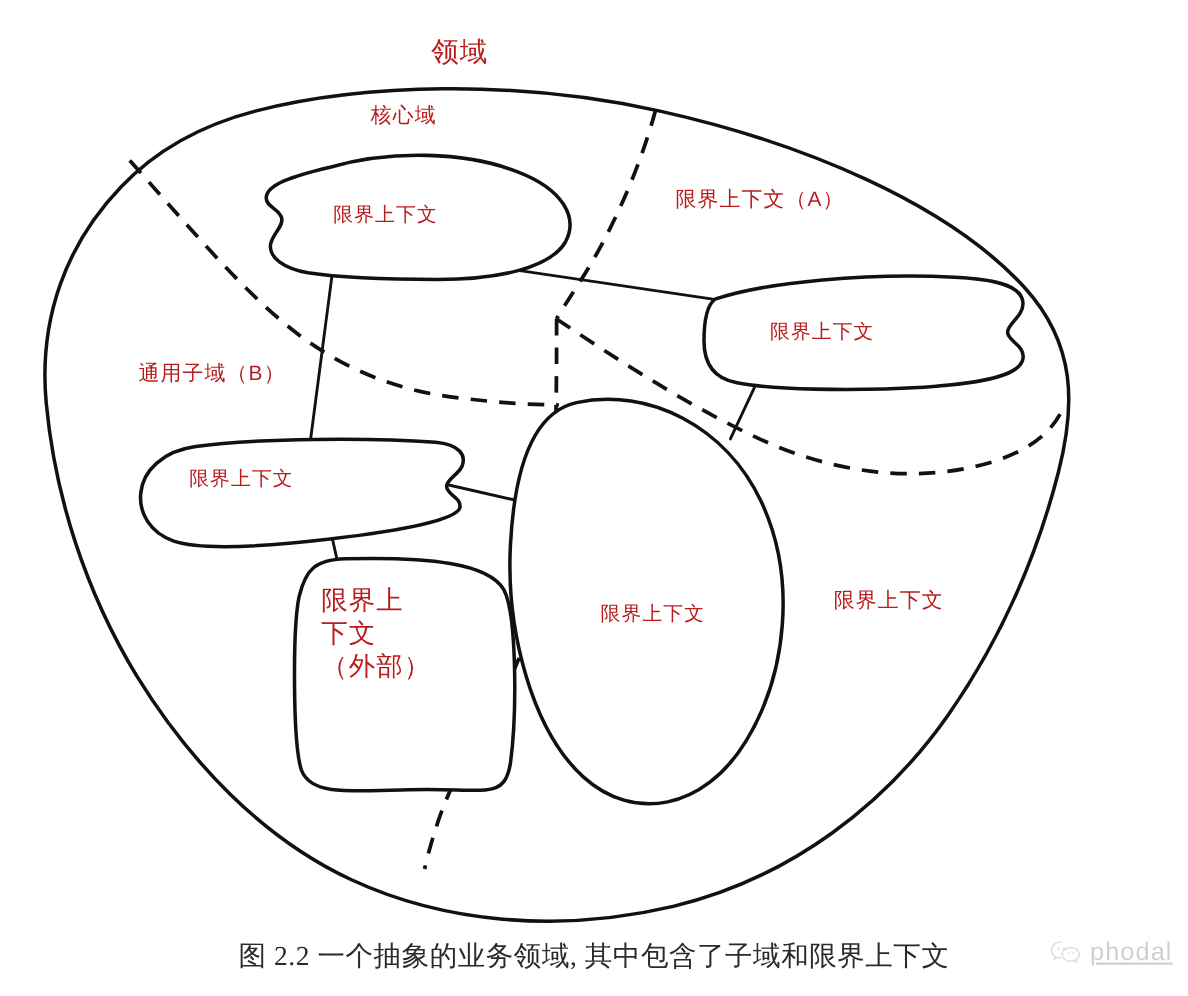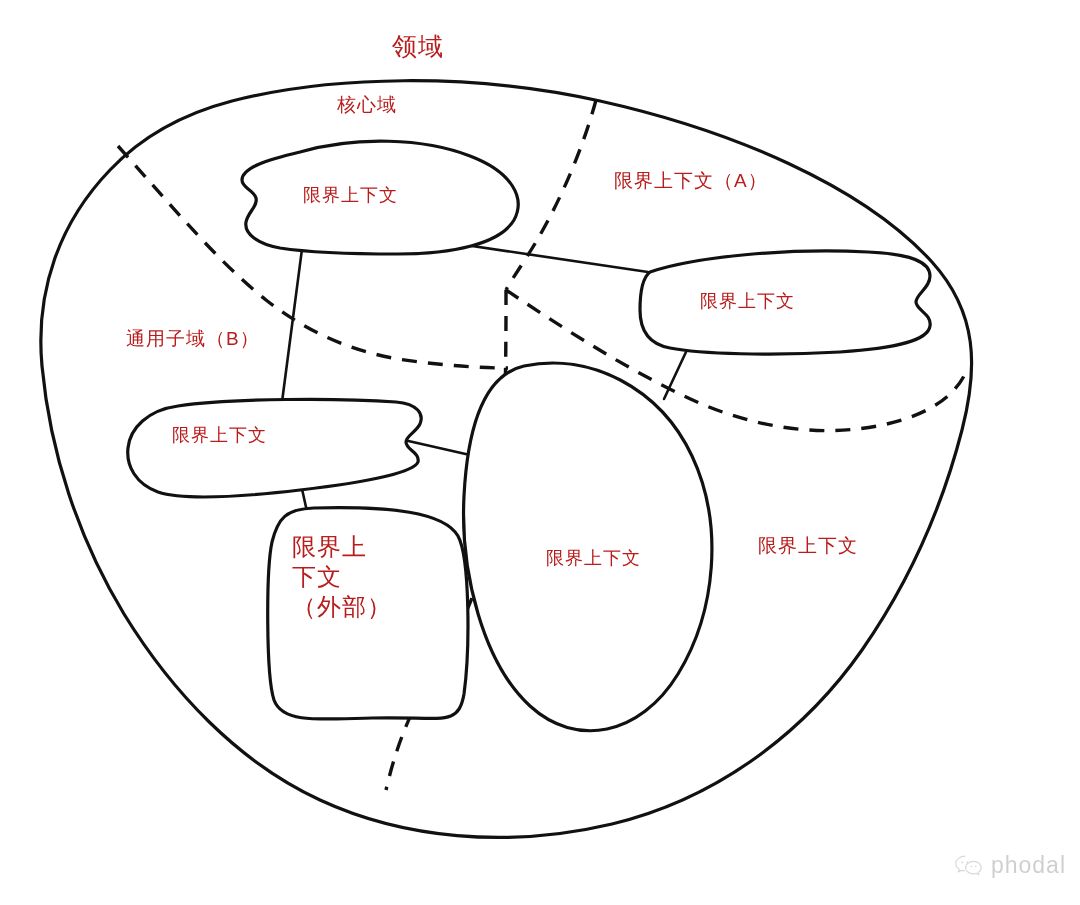--- a/index.html
+++ b/index.html
@@ -31,20 +31,21 @@
   }
   .watermark{
     position:absolute;right:14px;top:852px;
     display:flex;align-items:center;gap:7px;
     opacity:.32;
   }
   .watermark .wm-text{
     font-size:23px;color:#6d6d6d;
     font-family:"Liberation Sans","DejaVu Sans",sans-serif;
     letter-spacing:1px;
+    text-decoration:underline;
   }
 </style>
 </head>
 <body>
 
 <div id="figure-root">
 
   <svg id="diagram" viewBox="0 0 1080 905">
 
     <path class="stroke-solid blob-fill" d="M 232,101
@@ -152,20 +153,21 @@
   <div class="lbl lbl-bc" style="left:172px;top:423px;">限界上下文</div>
 
   <div class="lbl lbl-bc" style="left:546px;top:546px;">限界上下文</div>
 
   <div class="lbl lbl-bc-multi" style="left:292px;top:532px;width:120px;">
     <div>限界上</div>
     <div>下文</div>
     <div>（外部）</div>
   </div>
 
+  <div class="caption">图 2.2  一个抽象的业务领域, 其中包含了子域和限界上下文</div>
 
   <div class="watermark">
     <svg width="30" height="24" viewBox="0 0 30 24">
       <path d="M11 2.2C5.9 2.2 1.8 5.5 1.8 9.6c0 2.3 1.3 4.4 3.4 5.7l-.9 2.7 3.1-1.6c.8.2 1.7.3 2.6.3h.5" fill="none" stroke="#8a8a8a" stroke-width="1.2" stroke-linecap="round" stroke-linejoin="round"></path>
       <circle cx="8.2" cy="8.4" r="0.95" fill="#8a8a8a"></circle>
       <circle cx="13.3" cy="8.4" r="0.95" fill="#8a8a8a"></circle>
       <path d="M19.4 7.4c4.3 0 7.8 2.8 7.8 6.2 0 2-1.2 3.7-3 4.9l.7 2.3-2.6-1.4c-.9.3-1.9.4-2.9.4-4.3 0-7.8-2.8-7.8-6.2s3.5-6.2 7.8-6.2z" fill="none" stroke="#8a8a8a" stroke-width="1.2" stroke-linecap="round" stroke-linejoin="round"></path>
       <circle cx="17.3" cy="12.4" r="0.8" fill="#8a8a8a"></circle>
       <circle cx="21.8" cy="12.4" r="0.8" fill="#8a8a8a"></circle>
     </svg>

